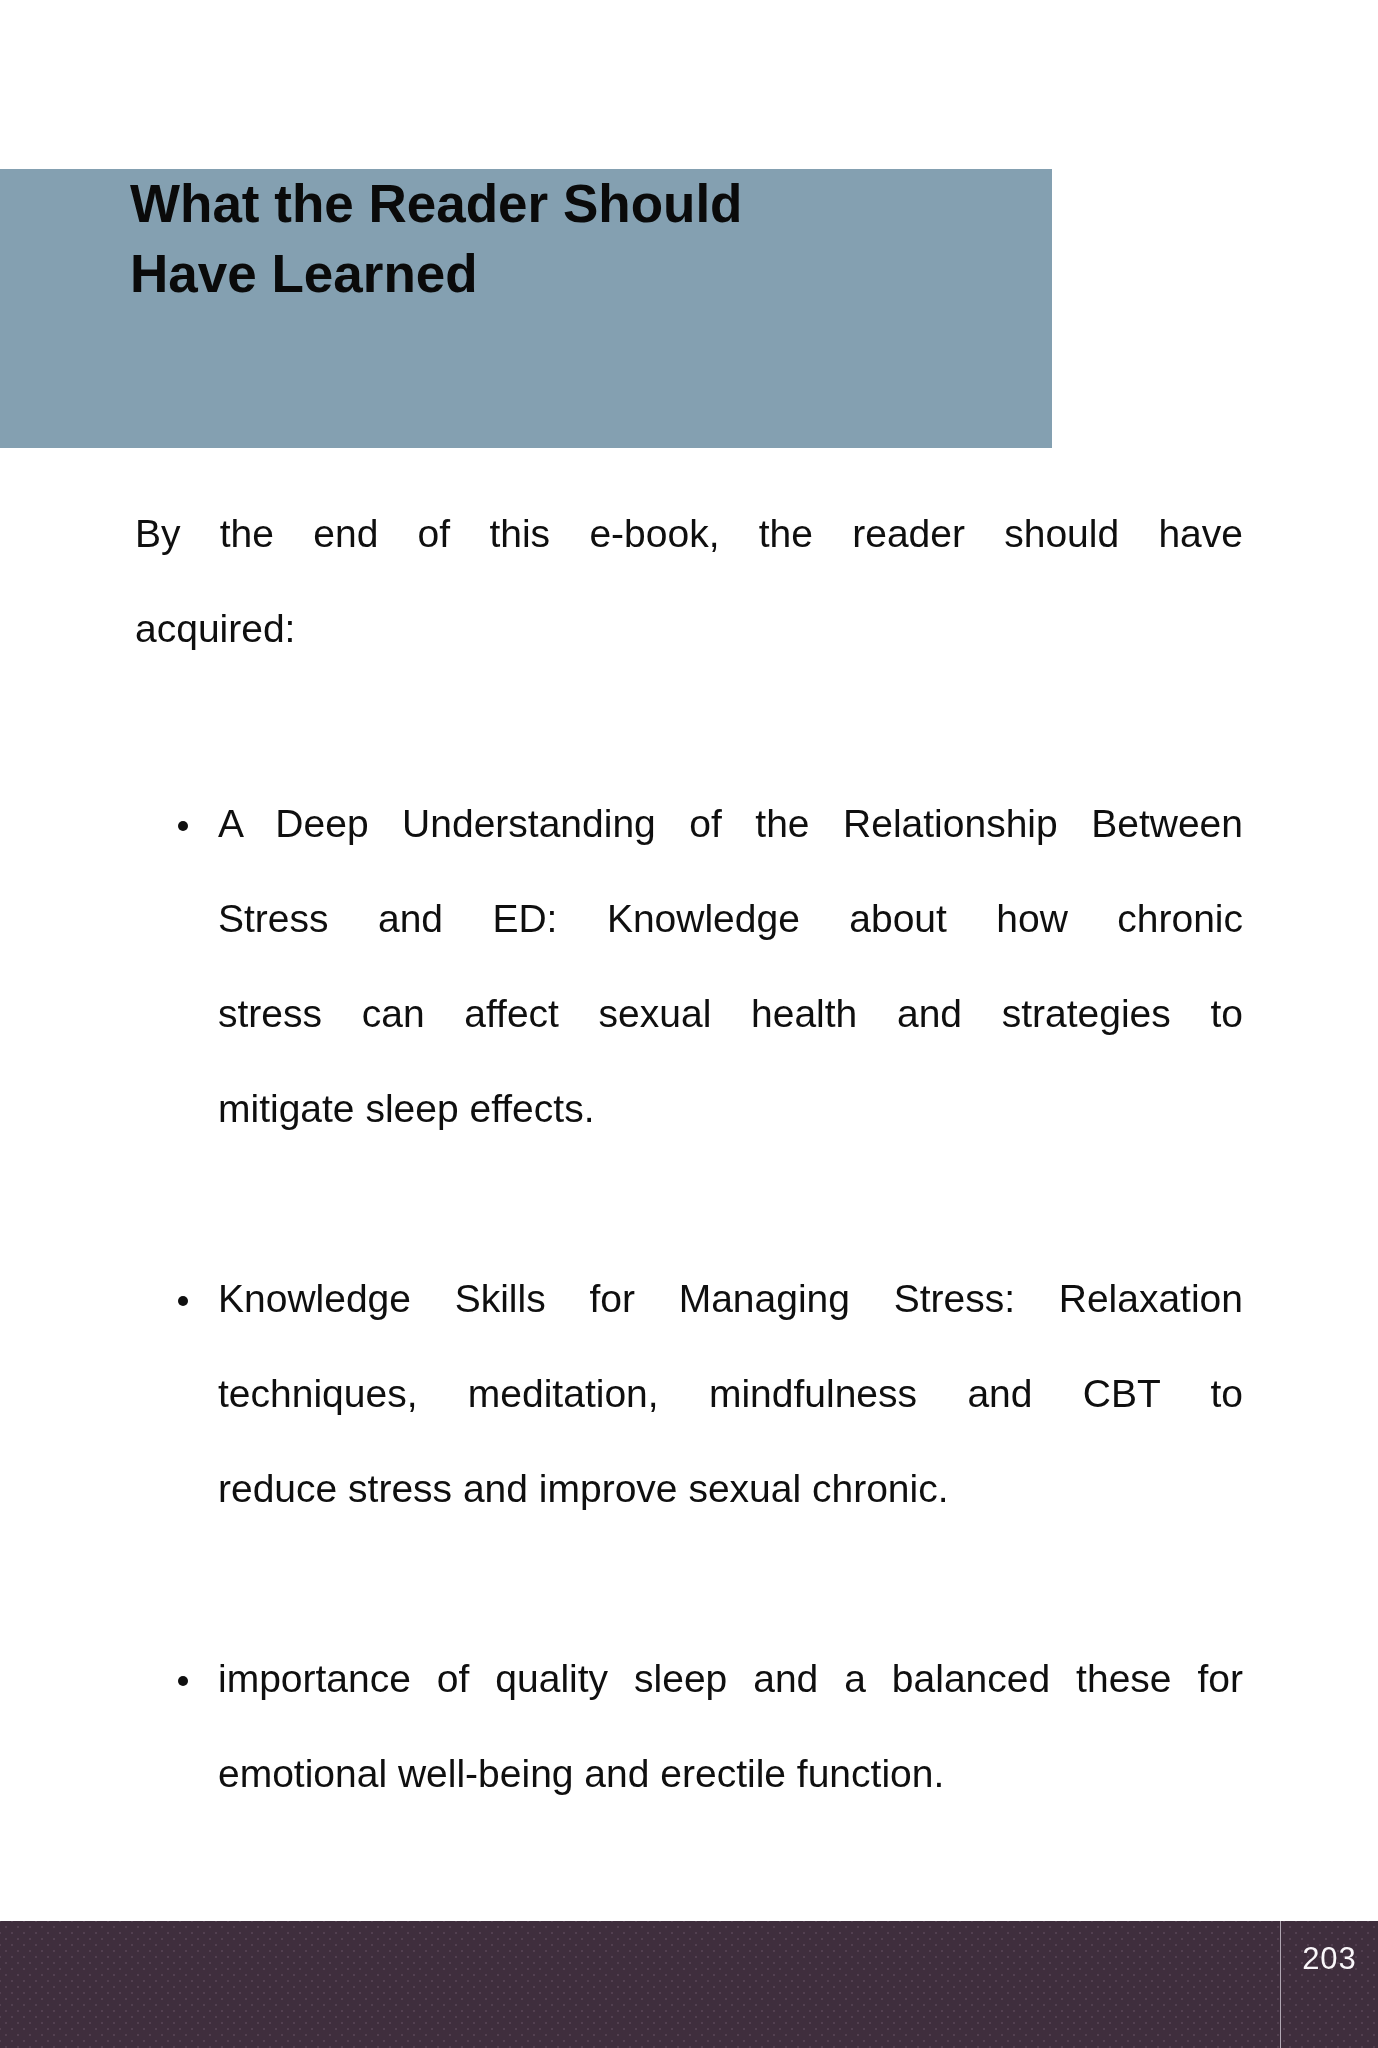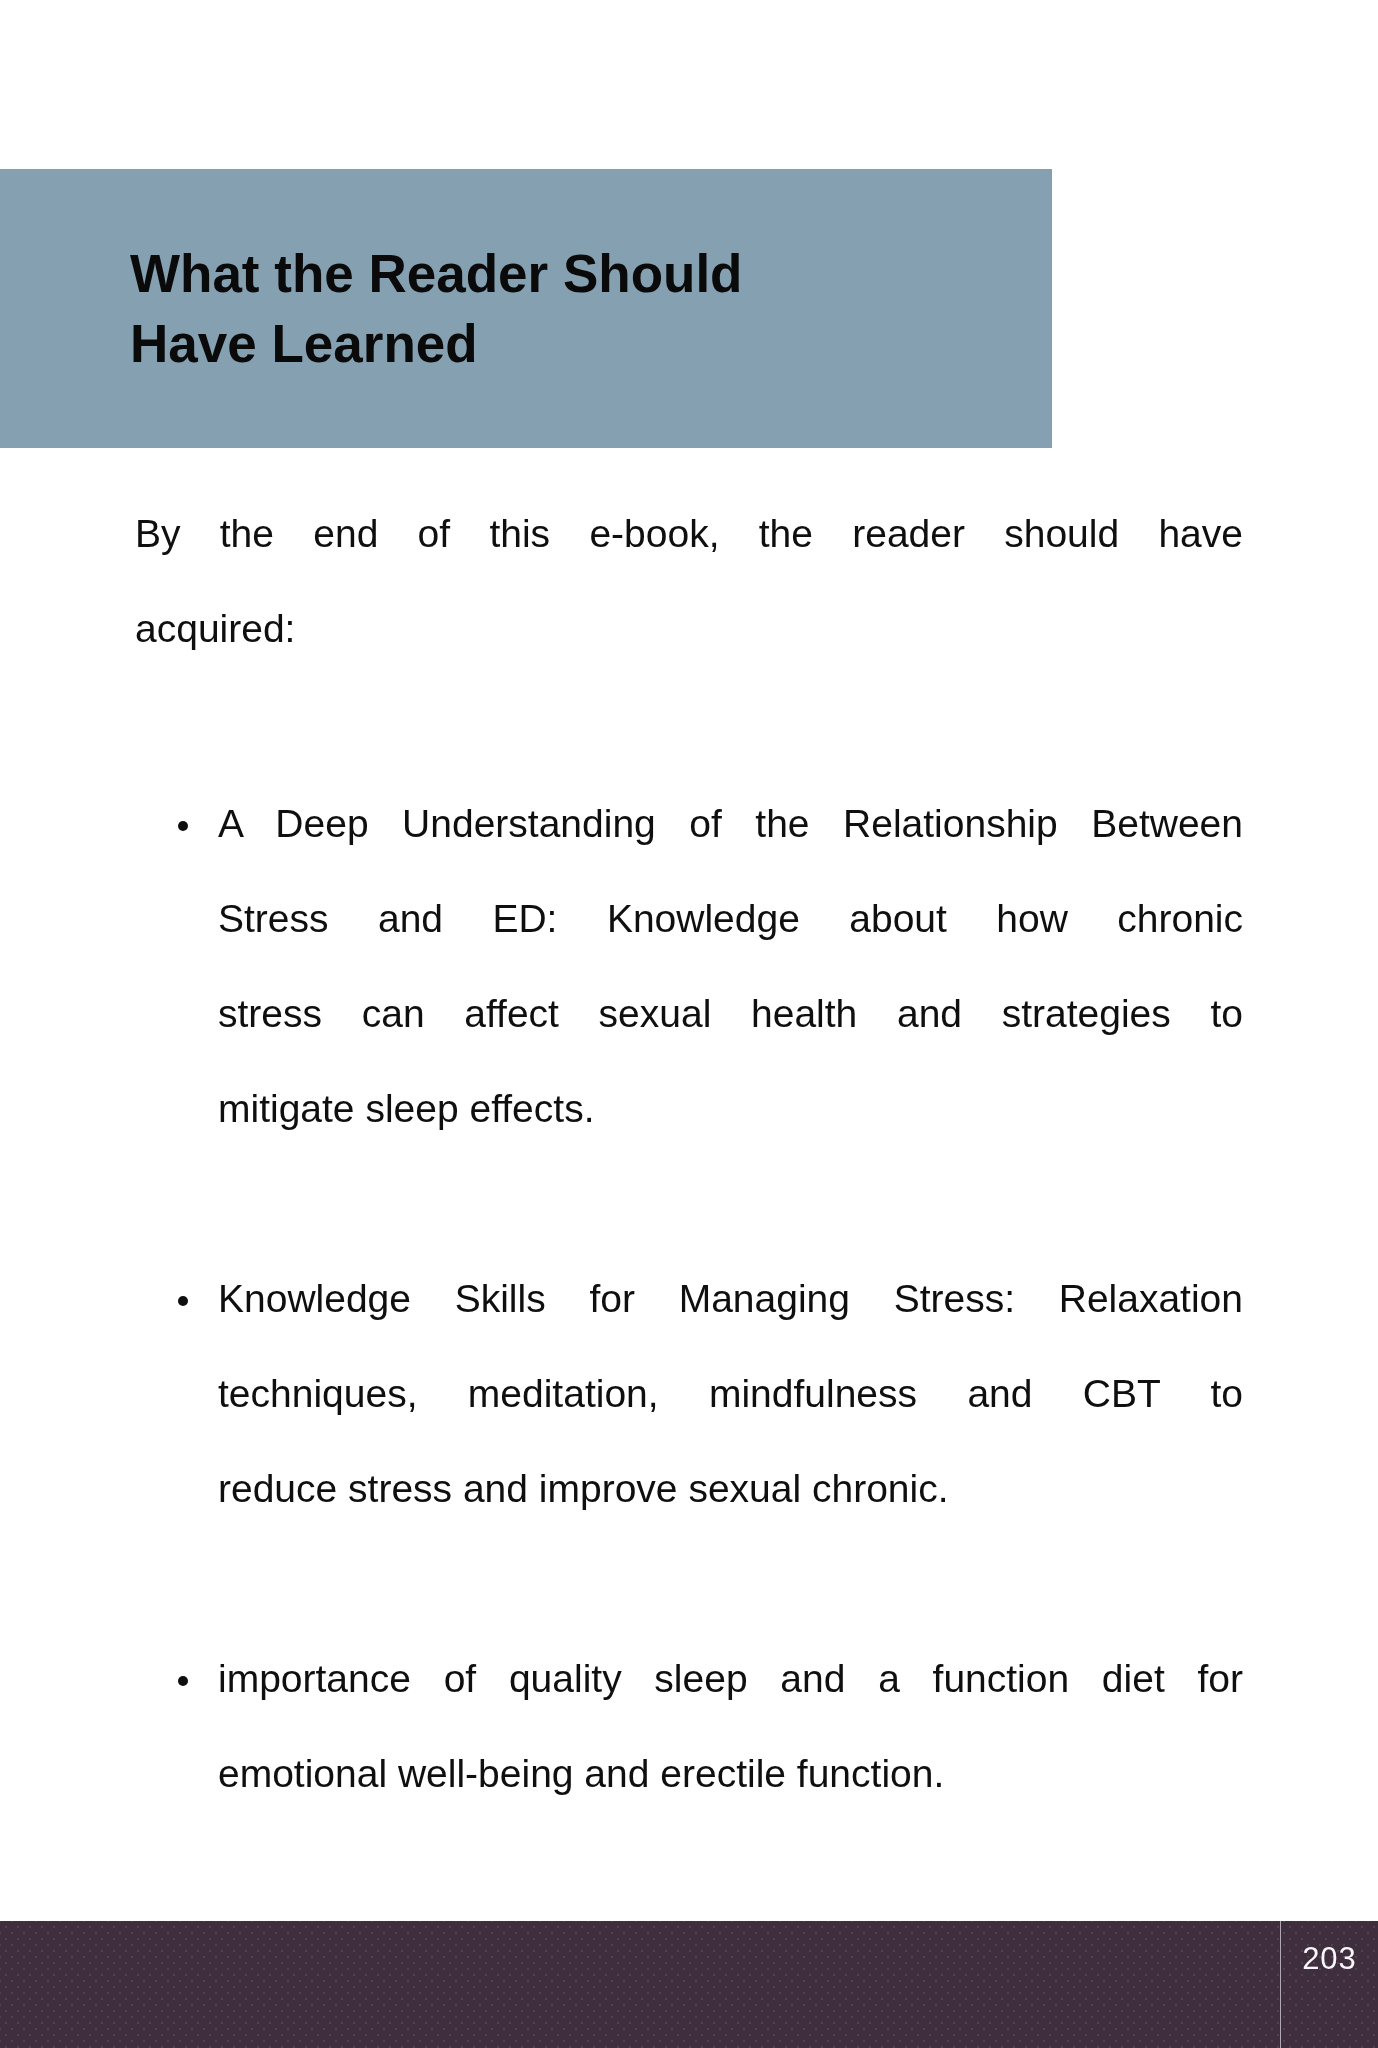--- a/index.html
+++ b/index.html
@@ -18,21 +18,21 @@
   }
   .header-box {
     position: absolute;
     top: 169px;
     left: 0;
     width: 1052px;
     height: 279px;
     background: #84a0b1;
     display: flex;
     flex-direction: column;
-    justify-content: center;
+    justify-content: flex-start;
     box-sizing: border-box;
     padding-left: 130px;
   }
   .page-title {
     max-width: 715px;
     font-size: 53px;
     line-height: 70px;
     font-weight: bold;
     color: #0a0a0a;
     letter-spacing: 0px;
@@ -146,21 +146,21 @@
 
       <li class="bullet-item">
         <span class="bullet-dot"></span>
         <span class="tline">Knowledge Skills for Managing Stress: Relaxation</span>
         <span class="tline">techniques, meditation, mindfulness and CBT to</span>
         <span class="tline last">reduce stress and improve sexual chronic.</span>
       </li>
 
       <li class="bullet-item">
         <span class="bullet-dot"></span>
-        <span class="tline">importance of quality sleep and a function diet for</span>
+        <span class="tline">importance of quality sleep and a balanced these for</span>
         <span class="tline last">emotional well-being and erectile function.</span>
       </li>
 
     </ul>
   </div>
 
   <div class="footer">
     <div class="footer-divider"></div>
     <div class="page-number">203</div>
   </div>

